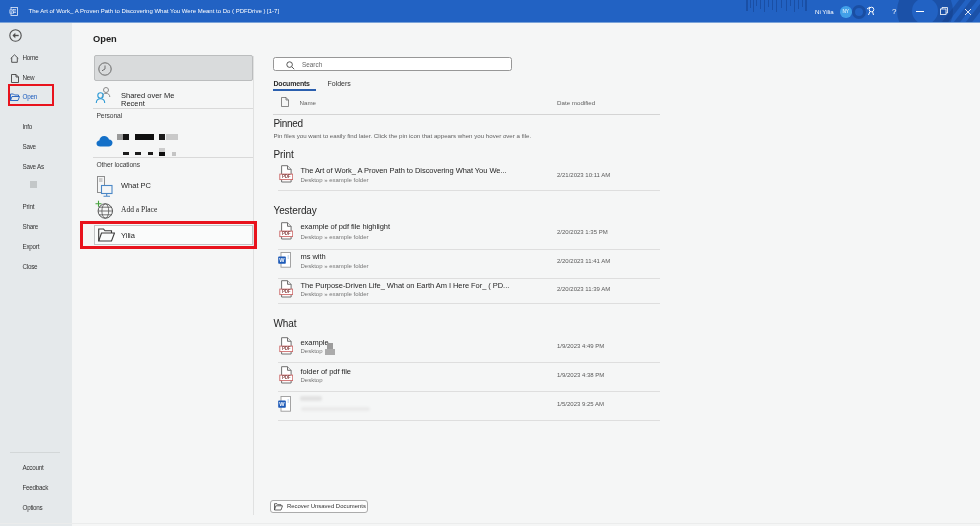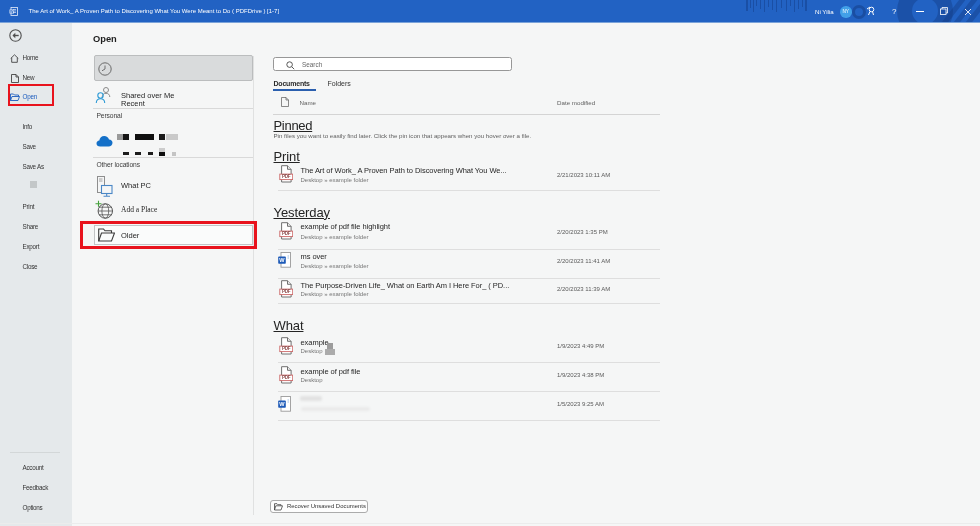--- a/index.html
+++ b/index.html
@@ -17,21 +17,21 @@
   #sidebar { position:absolute; left:0; top:23px; width:72px; height:503px; background:#e5e9eb; }
   .sbitem { position:absolute; left:22.5px; font-size:6.3px; letter-spacing:-0.25px; color:#333; white-space:nowrap; }
   .sbico { position:absolute; }
 
   
   .mptxt { position:absolute; font-size:7.5px; color:#262626; white-space:nowrap; }
   .mplabel { position:absolute; font-size:6.7px; letter-spacing:-0.1px; color:#3c3c3c; white-space:nowrap; }
   .divider { position:absolute; height:1px; background:#d9d9d9; }
 
   
-  .sechdr { position:absolute; font-size:13px; letter-spacing:-0.1px; color:#242424; white-space:nowrap;text-decoration:underline; }
+  .sechdr { position:absolute; font-size:10px; letter-spacing:-0.1px; color:#242424; white-space:nowrap; }
   .ftitle { position:absolute; left:300.5px; font-size:7.5px; letter-spacing:-0.05px; color:#262626; white-space:nowrap; }
   .fsub   { position:absolute; left:300.5px; font-size:6px; color:#767676; white-space:nowrap; }
   .fdate  { position:absolute; left:557px; font-size:6px; color:#5a5a5a; white-space:nowrap; }
   .rdiv { position:absolute; left:278px; width:382px; height:1px; background:#dedede; }
 
   .redbox { position:absolute; border:3px solid #e8131d; }
 </style>
 </head>
 <body>
 
@@ -178,21 +178,21 @@
   <ellipse cx="10.3" cy="11" rx="3.4" ry="7.2" fill="none" stroke="#565656" stroke-width="0.8"></ellipse>
   <path d="M3.2 11 H17.4 M4.1 7.2 H16.5 M4.1 14.8 H16.5" stroke="#565656" stroke-width="0.8"></path>
 </svg>
 <div class="mptxt" style="left:121px; top:205px;font-family:Liberation Serif, serif;">Add a Place</div>
 
 <div class="abs" style="left:93.5px; top:225px; width:159px; height:20px; background:#fafbfb; border:1px solid #c2c4c5;"></div>
 <svg class="abs" style="left:98px; top:228px;" width="17" height="14" viewBox="0 0 17 14">
   <path d="M0.7 13 V1 H5.5 L7 2.8 H13.5 V5" fill="none" stroke="#3c3c3c" stroke-width="1.1"></path>
   <path d="M0.7 13 L3.5 5 H16.5 L13.5 13 Z" fill="none" stroke="#3c3c3c" stroke-width="1.1"></path>
 </svg>
-<div class="mptxt" style="left:121px; top:231px;">Older</div>
+<div class="mptxt" style="left:121px; top:231px;">Yilia</div>
 <div class="redbox" style="left:79.5px; top:221px; width:177px; height:28px;"></div>
 
 <div class="abs" style="left:272.5px; top:56.8px; width:239.5px; height:14.2px; background:#fff; border:1px solid #979797; border-radius:2.5px;"></div>
 <svg class="abs" style="left:286px; top:60.5px;" width="9" height="9" viewBox="0 0 9 9">
   <circle cx="3.6" cy="3.6" r="2.8" fill="none" stroke="#444" stroke-width="0.9"></circle>
   <path d="M5.8 5.8 L8.2 8.2" stroke="#444" stroke-width="0.9"></path>
 </svg>
 <div class="abs" style="left:302px; top:61.2px; font-size:6.4px; color:#666;">Search</div>
 
 <div class="abs" style="left:273.5px; top:80px; font-size:7px; letter-spacing:-0.2px; font-weight:bold; color:#2b2b2b;">Documents</div>
@@ -232,21 +232,21 @@
 <div class="fsub" style="top:233.5px;">Desktop » example folder</div>
 <div class="fdate" style="top:229px;">2/20/2023 1:35 PM</div>
 <div class="rdiv" style="top:248.5px;"></div>
 
 <svg class="abs" style="left:277.8px; top:252px;" width="14" height="16" viewBox="0 0 14 16">
   <rect x="3" y="0.5" width="9.5" height="14.7" fill="#fff" stroke="#9a9a9a" stroke-width="0.9"></rect>
   <path d="M9.5 4 H11 M9.5 6 H11" stroke="#8ab1e0" stroke-width="0.8"></path>
   <rect x="0.2" y="4.4" width="7.6" height="7.4" rx="0.8" fill="#1e5bb8"></rect>
   <text x="4" y="10.2" font-size="5.6" font-weight="bold" fill="#fff" text-anchor="middle">W</text>
 </svg>
-<div class="ftitle" style="top:251.8px;">ms over</div>
+<div class="ftitle" style="top:251.8px;">ms with</div>
 <div class="fsub" style="top:262.5px;">Desktop » example folder</div>
 <div class="fdate" style="top:258px;">2/20/2023 11:41 AM</div>
 <div class="rdiv" style="top:277.5px;"></div>
 
 <svg class="abs pdfic" style="left:278.5px; top:280px;" width="14" height="18" viewBox="0 0 14 18">
   <path d="M2.6 17 V0.7 H8.5 L12.1 4.3 V17 Z" fill="#fff" stroke="#707070" stroke-width="1"></path>
   <path d="M8.5 0.7 V4.3 H12.1" fill="#ededed" stroke="#707070" stroke-width="1"></path>
   <rect x="0.8" y="9.1" width="12.9" height="5.5" fill="#fff" stroke="#c66" stroke-width="0.9"></rect>
   <text x="7.2" y="13.4" font-size="4.6" font-weight="bold" fill="#8d4a4a" text-anchor="middle" style="letter-spacing:-0.2px">PDF</text>
 </svg>
@@ -267,21 +267,21 @@
 <div class="abs" style="left:325px; top:349px; width:10px; height:5.5px; background:#ababab; filter:blur(0.6px);"></div>
 <div class="fdate" style="top:343px;">1/9/2023 4:49 PM</div>
 <div class="rdiv" style="top:361.8px;"></div>
 
 <svg class="abs pdfic" style="left:278.5px; top:366px;" width="14" height="18" viewBox="0 0 14 18">
   <path d="M2.6 17 V0.7 H8.5 L12.1 4.3 V17 Z" fill="#fff" stroke="#707070" stroke-width="1"></path>
   <path d="M8.5 0.7 V4.3 H12.1" fill="#ededed" stroke="#707070" stroke-width="1"></path>
   <rect x="0.8" y="9.1" width="12.9" height="5.5" fill="#fff" stroke="#c66" stroke-width="0.9"></rect>
   <text x="7.2" y="13.4" font-size="4.6" font-weight="bold" fill="#8d4a4a" text-anchor="middle" style="letter-spacing:-0.2px">PDF</text>
 </svg>
-<div class="ftitle" style="top:366.6px;">example of pdf file</div>
+<div class="ftitle" style="top:366.6px;">folder of pdf file</div>
 <div class="fsub" style="top:377px;">Desktop</div>
 <div class="fdate" style="top:372px;">1/9/2023 4:38 PM</div>
 <div class="rdiv" style="top:391px;"></div>
 
 <svg class="abs" style="left:277.8px; top:396px;" width="14" height="16" viewBox="0 0 14 16">
   <rect x="3" y="0.5" width="9.5" height="14.7" fill="#fff" stroke="#9a9a9a" stroke-width="0.9"></rect>
   <path d="M9.5 4 H11 M9.5 6 H11" stroke="#8ab1e0" stroke-width="0.8"></path>
   <rect x="0.2" y="4.4" width="7.6" height="7.4" rx="0.8" fill="#1e5bb8"></rect>
   <text x="4" y="10.2" font-size="5.6" font-weight="bold" fill="#fff" text-anchor="middle">W</text>
 </svg>

